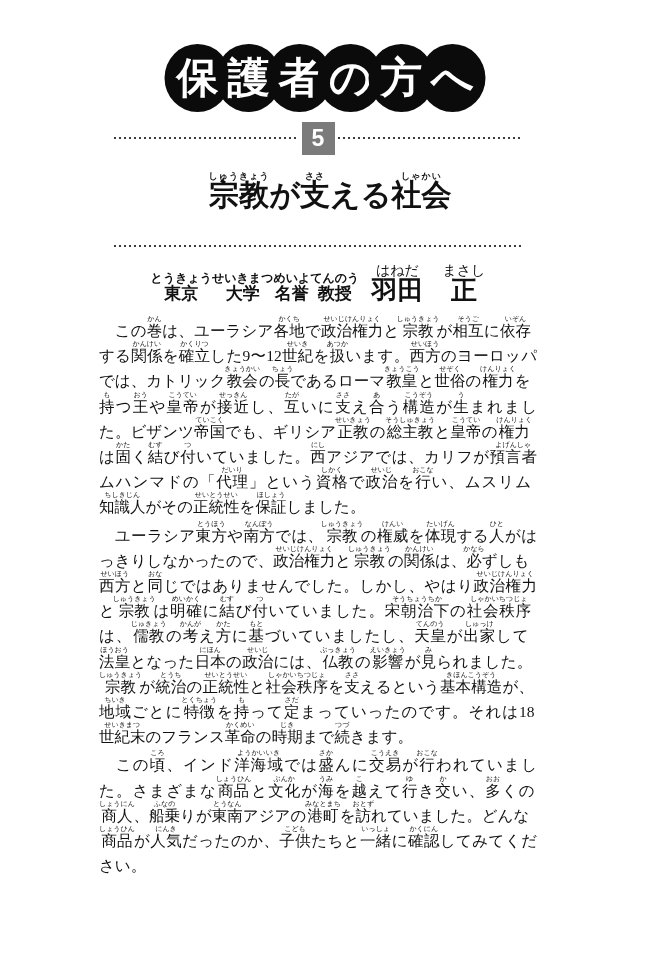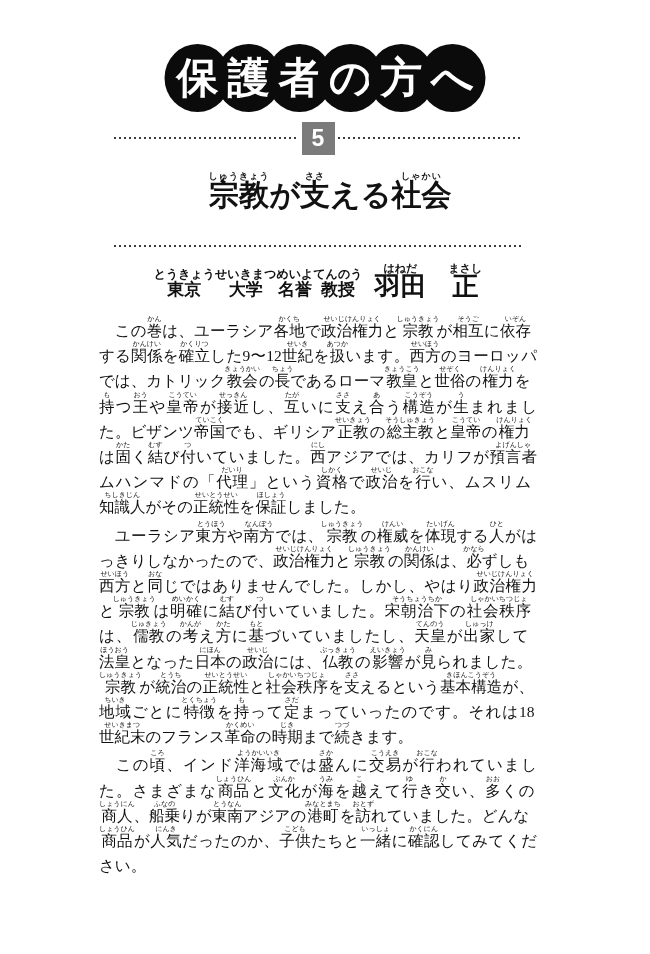--- a/index.html
+++ b/index.html
@@ -53,21 +53,21 @@
   .page-title rt{font-size:9px;font-weight:bold;letter-spacing:1px;}
   
   .author-row{
     position:absolute;top:178px;left:0;width:100%;
     display:flex;align-items:baseline;justify-content:center;
     font-family:"Liberation Sans","DejaVu Sans",sans-serif;font-weight:bold;
   }
   .affiliation{font-size:17px;}
   .affiliation rt{font-size:12px;font-weight:bold;}
   .author-name{font-size:26px;margin-left:12px;}
-  .author-name rt{font-size:11px;font-weight:bold;}
+  .author-name rt{font-size:14px;font-weight:normal;}
   
   .body-text{
     position:absolute;top:230px;left:9px;width:438px;
     font-size:15.5px;line-height:25.2px;
     text-align:justify;
   }
   .body-text p{margin:0;}
   .body-text rt{font-size:7px;letter-spacing:0;}
   ruby{ruby-align:center;}
   rt{font-family:"Liberation Serif","DejaVu Serif",serif;}

